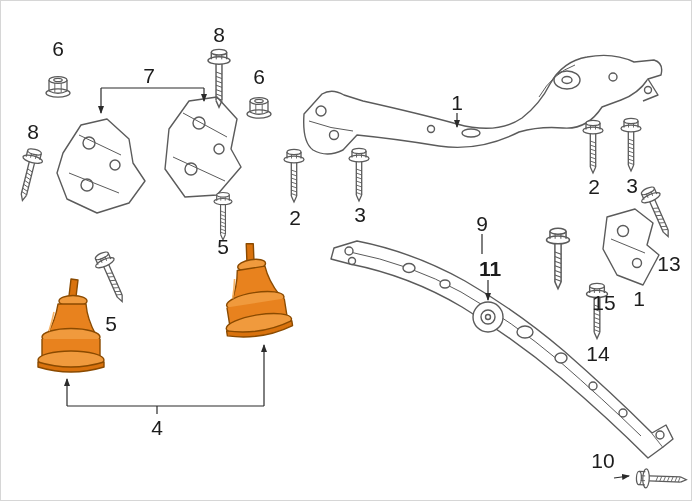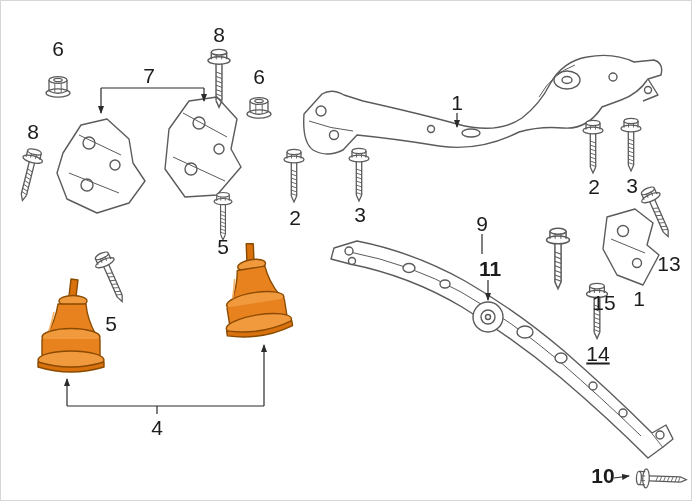--- a/index.html
+++ b/index.html
@@ -168,18 +168,18 @@
       <div class="callout" style="left: 359px; top: 213px;">3</div>
       <div class="callout" style="left: 222px; top: 245px;">5</div>
       <div class="callout" style="left: 110px; top: 322px;">5</div>
       <div class="callout" style="left: 593px; top: 185px;">2</div>
       <div class="callout" style="left: 631px; top: 184px;">3</div>
       <div class="callout" style="left: 668px; top: 243px; margin-top: 19px;">13</div>
       <div class="callout" style="left: 481px; top: 222px;">9</div>
       <div class="callout" style="left: 489px; top: 267px; font-weight: bold;">11</div>
       <div class="callout" style="left: 638px; top: 297px;">1</div>
       <div class="callout" style="left: 557px; top: 301px; margin-left: 46px;">15</div>
-      <div class="callout" style="left: 597px; top: 352px; text-decoration: underline;">14</div>
+      <div class="callout" style="left: 597px; top: 352px;">14</div>
       <div class="callout" style="left: 156px; top: 426px;">4</div>
-      <div class="callout" style="left: 602px; top: 474px; font-weight: bold;">10</div>
+      <div class="callout" style="left: 602px; top: 459px;">10</div>
     </div>
 
 </div>
 
 </body></html>

